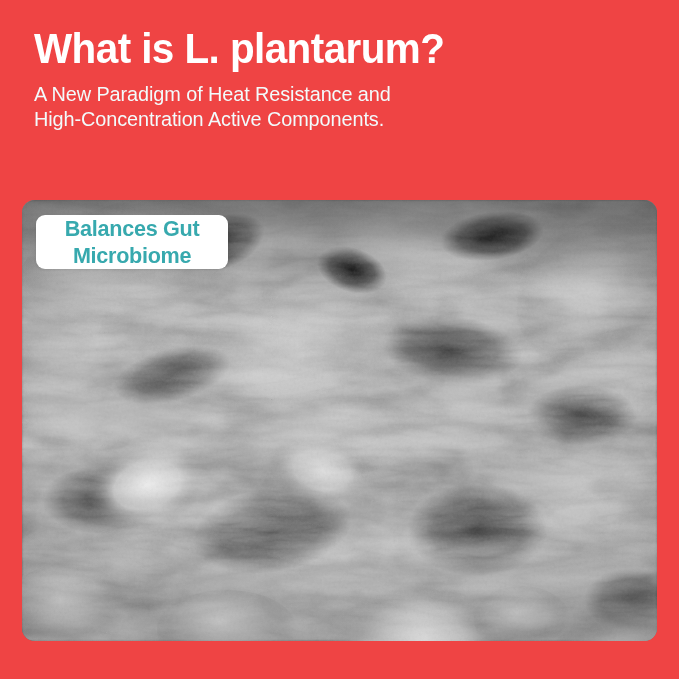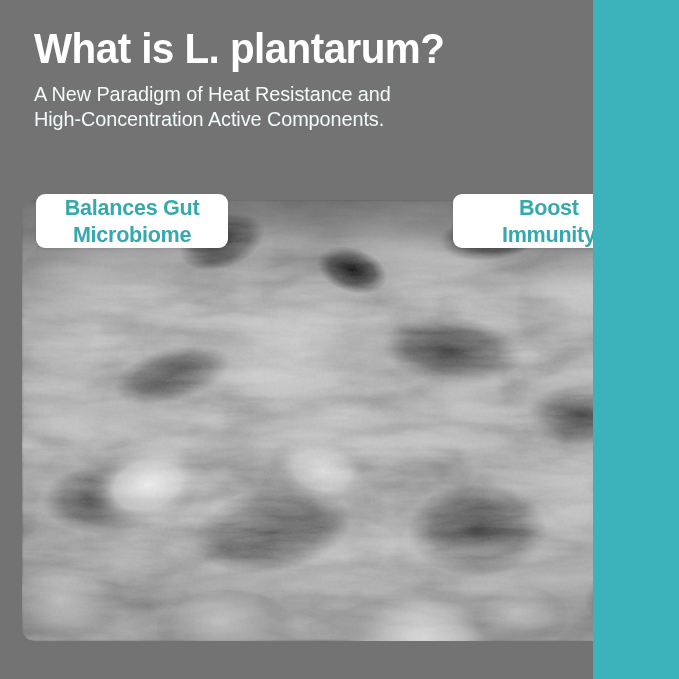--- a/index.html
+++ b/index.html
@@ -10,23 +10,23 @@
   body {
     width: 679px;
     height: 679px;
     overflow: hidden;
     font-family: "Liberation Sans", sans-serif;
     background: #3cb3bb;
   }
 
   #poster {
     position: relative;
-    width: 593px;
+    width: 679px;
     height: 679px;
-    background: #737373;
+    background: #ef4444;
     overflow: hidden;
   }
 
   
   .header-block {
     position: absolute;
     left: 34px;
     top: 24px;
     width: 600px;
   }
@@ -79,21 +79,21 @@
 
   
   .cards {
     position: absolute;
     left: 36px;
     top: 172px;
     width: 609px;
     height: 97px;
     display: flex;
     justify-content: space-between;
-    align-items: center;
+    align-items: flex-end;
   }
 
   .card {
     width: 192px;
     background: #ffffff;
     border-radius: 9px;
     display: flex;
     align-items: center;
     justify-content: center;
     text-align: center;
@@ -220,22 +220,16 @@
   <div class="cards">
 
     <div class="card">
       <div class="card-label">
         <span>Balances Gut</span><br>
         <span>Microbiome</span>
       </div>
     </div>
 
 
-    <div class="card">
-      <div class="card-label">
-        <span>Boost</span><br>
-        <span>Immunity</span>
-      </div>
-    </div>
 
   </div>
 
 </div>
 
 </body></html>

